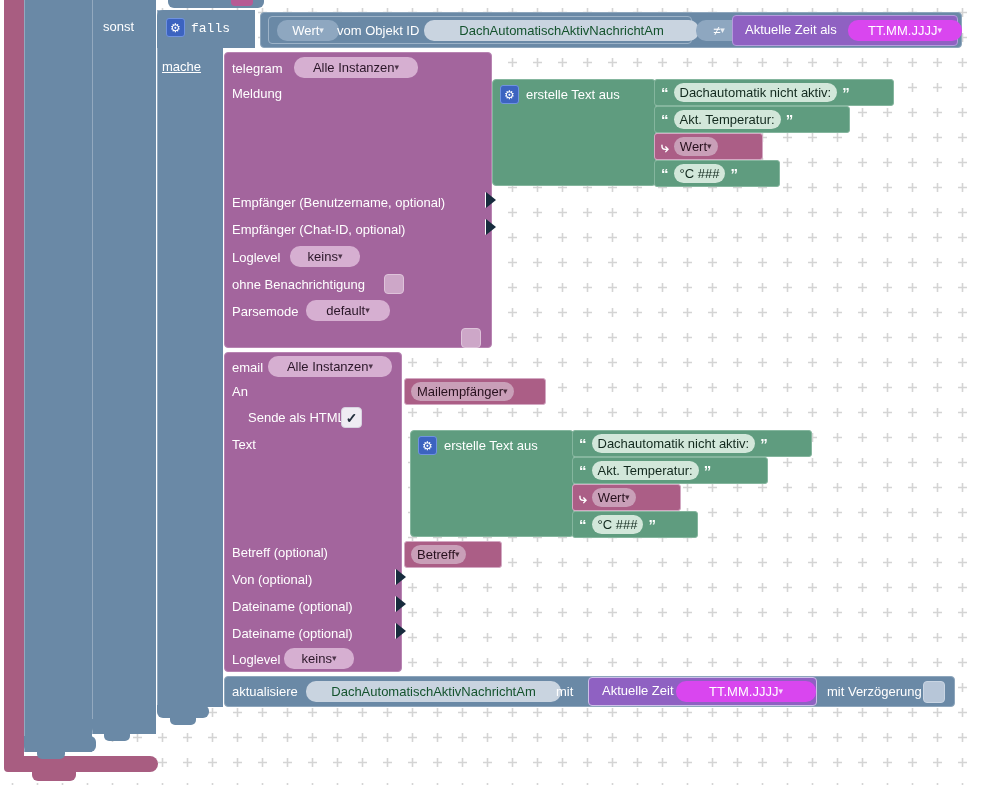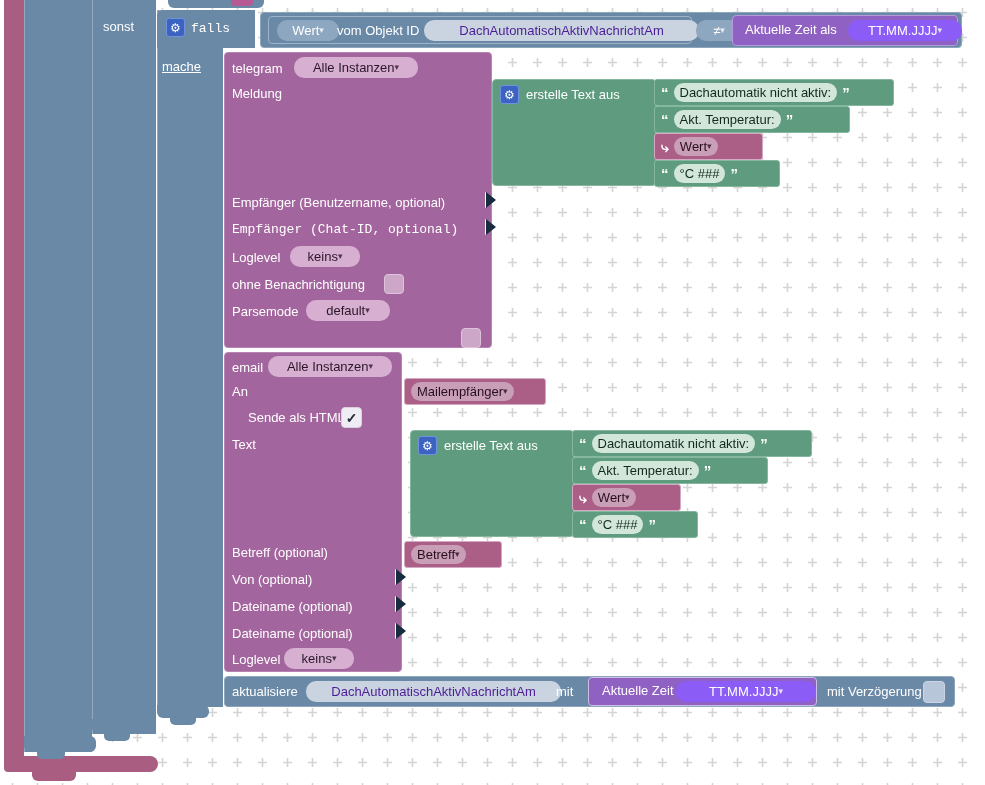--- a/index.html
+++ b/index.html
@@ -14,24 +14,24 @@
   .purple{background:#8f61c2;border:1px solid #b59bdd;}
   .rose{background:#ab5e86;border:1px solid #d3a9c3;}
   .r4{border-radius:4px;}
   .r3{border-radius:3px;}
   
   .lbl{position:absolute;color:#fff;white-space:nowrap;line-height:16px;}
   
   .fld{position:absolute;display:flex;align-items:center;justify-content:center;
        border-radius:10px;padding:0 6px;height:21px;white-space:nowrap;}
   .fld-blue{background:#8ea7c0;color:#fff;}
-  .fld-input-blue{background:#c9d4e0;color:#4c1d95;}
+  .fld-input-blue{background:#c9d4e0;color:#14532d;}
   .fld-mauve{background:#d6afd1;color:#2a1628;}
   .fld-green{background:#d2e7da;color:#12291e;}
-  .fld-purple{background:#8b5cf6;color:#fff;}
+  .fld-purple{background:#d946ef;color:#fff;}
   .fld-rose{background:#c99fb8;color:#27101d;}
   .dd{font-size:9px;opacity:.8;line-height:1;}
   
   .chk{position:absolute;border-radius:4px;display:flex;align-items:center;justify-content:center;
        font-size:14px;font-weight:bold;color:#222e3c;}
   .chk-mauve{background:#cda7c8;border:1px solid #deC3da;}
   .chk-blue{background:#b7c6d8;border:1px solid #c9d5e3;}
   .chk-light{background:#efecf3;border:1px solid #d8d2e0;}
   
   .gear{position:absolute;width:17px;height:17px;background:#3c63c0;border:1px solid #6f92e0;
@@ -106,21 +106,21 @@
 
   <div class="abs mauve r4" style="left:224px;top:52px;width:268px;height:296px;"></div>
   <div class="lbl" style="left:232px;top:61px;">telegram</div>
   <div class="fld fld-mauve" style="left:294px;top:57px;width:112px;">
     <span>Alle Instanzen</span>
     <span class="dd">▾</span>
   </div>
   <div class="lbl" style="left:232px;top:86px;">Meldung</div>
   <div class="lbl" style="left:232px;top:195px;">Empfänger (Benutzername, optional)</div>
   <div class="socket" style="left:486px;top:192px;"></div>
-  <div class="lbl" style="left:232px;top:222px;font-family:Liberation Mono, monospace;">Empfänger (Chat-ID, optional)</div>
+  <div class="lbl" style="left:232px;top:222px;">Empfänger (Chat-ID, optional)</div>
   <div class="socket" style="left:486px;top:219px;"></div>
   <div class="lbl" style="left:232px;top:250px;">Loglevel</div>
   <div class="fld fld-mauve" style="left:290px;top:246px;width:58px;">
     <span>keins</span>
     <span class="dd">▾</span>
   </div>
   <div class="lbl" style="left:232px;top:277px;">ohne Benachrichtigung</div>
   <div class="chk chk-mauve" style="left:384px;top:274px;width:18px;height:18px;"></div>
   <div class="lbl" style="left:232px;top:304px;">Parsemode</div>
   <div class="fld fld-mauve" style="left:306px;top:300px;width:72px;">

